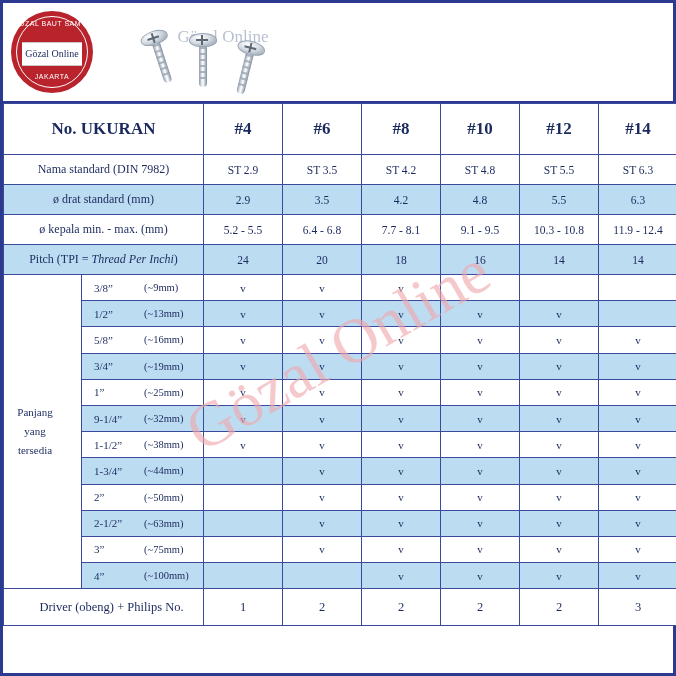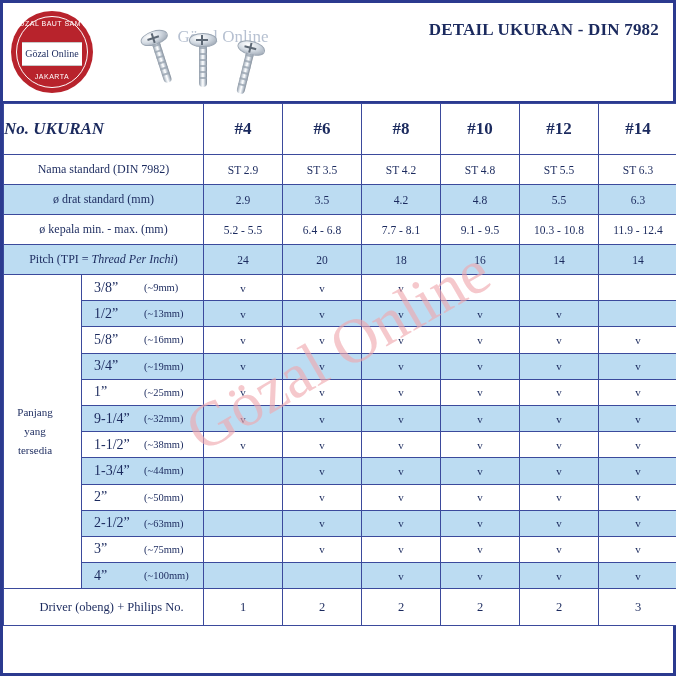--- a/index.html
+++ b/index.html
@@ -140,22 +140,21 @@
   }
   .rh.center { text-align:center; padding-left:16px; }
   tr.head td {
     height:50px;
     font-weight:bold;
     font-size:17px;
     background:#ffffff;
   }
   tr.head td.label {
     font-size:17px;
-    text-align:left;
-    font-style:italic;
+    text-align:center;
   }
   tr.r { height:30px; }
   tr.alt td { background:#bcdcf2; }
   tr.white td { background:#ffffff; }
   tr.len { height:26.2px; }
   tr.len td { font-size:11px; }
   .len-label {
     text-align:left;
     padding-left:0;
     position:relative;
@@ -164,21 +163,21 @@
     display:flex;
     align-items:center;
     height:100%;
     box-sizing:border-box;
   }
   .len-inner .sz {
     width:62px;
     text-align:left;
     padding-left:12px;
     box-sizing:border-box;
-    font-size:14px;
+    font-size:11px;
   }
   .len-inner .mm {
     font-size:10.5px;
     text-align:left;
   }
   td.panjang {
     text-align:left;
     padding-left:10px;
     font-size:11.5px;
     line-height:14px;
@@ -251,21 +250,20 @@
           <div class="thread" style="top:38px"></div>
         <div class="thread" style="top:44px"></div>
           <div class="thread" style="top:50px"></div>
         <div class="head"></div>
           <div class="cross1"></div>
           <div class="cross2"></div>
       </div>
     </div>
 
     <div class="title">
-      <div>DETAIL UKURAN - DIN 7982</div>
     </div>
   </div>
 
   <table class="spec">
     <colgroup>
         <col style="width:78px">
         <col style="width:122px">
         <col style="width:79px">
         <col style="width:79px">
         <col style="width:79px">

